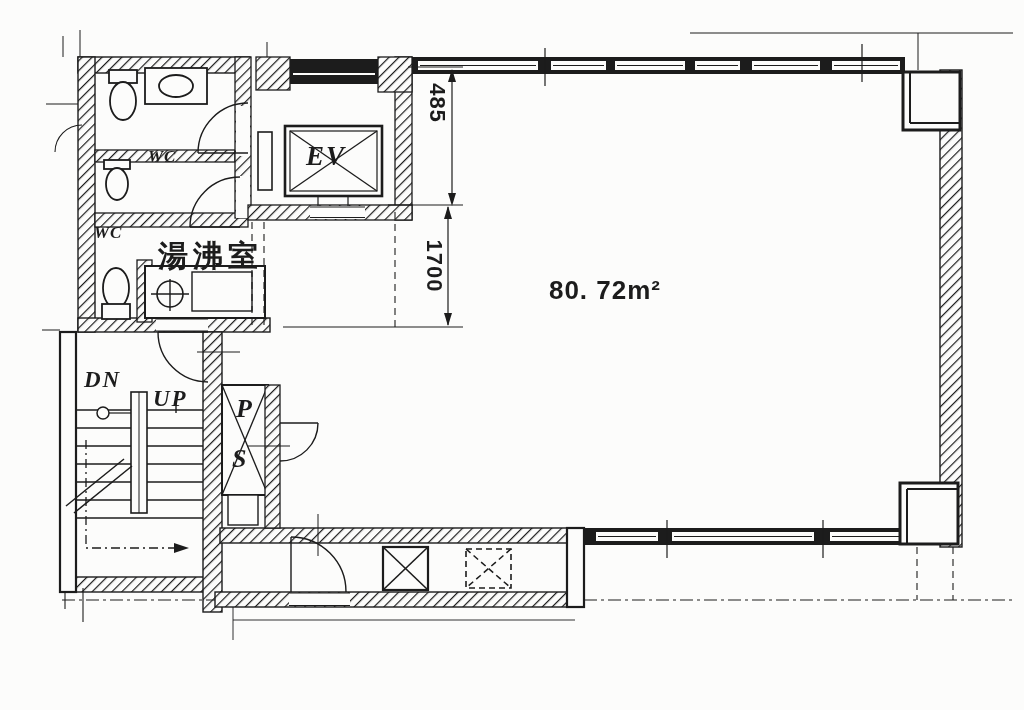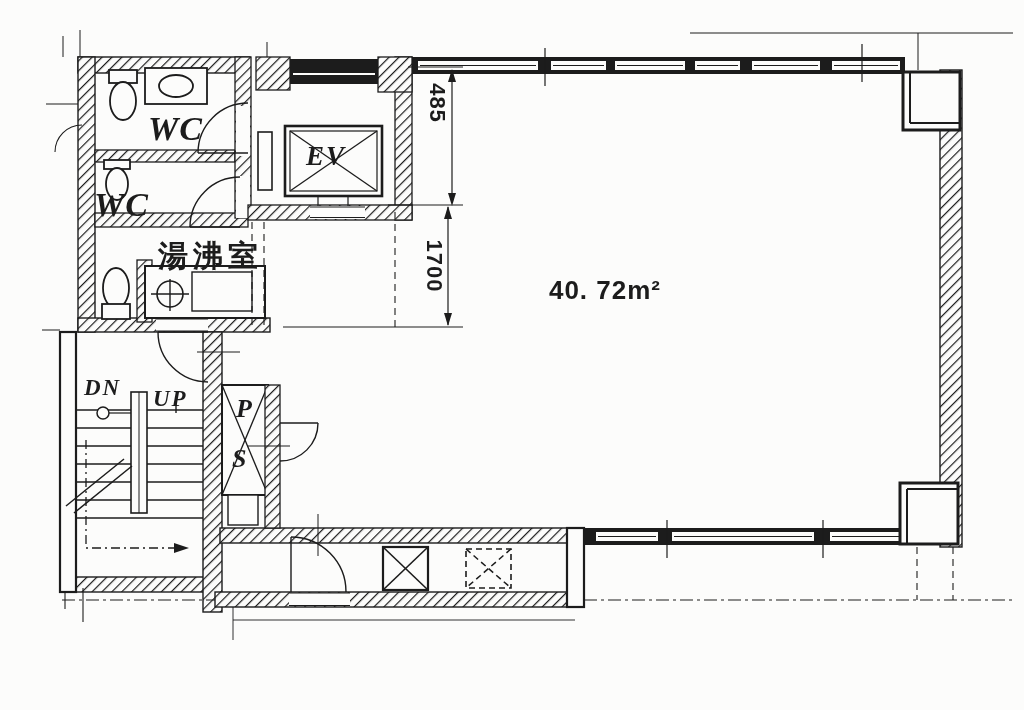--- a/index.html
+++ b/index.html
@@ -11,21 +11,21 @@
   }
   svg { position:absolute; left:0; top:0; color: var(--ink); }
   .lbl {
     position:absolute; color:var(--ink); white-space:nowrap;
     font-family:"Liberation Serif", serif; font-weight:bold; font-style:italic;
     line-height:1;
   }
   .lbl-sans {
     font-family:"Liberation Sans", sans-serif; font-style:normal; font-weight:bold;
   }
-  .lbl-wc     { font-size:34px; letter-spacing:1px; }
+  .lbl-wc     { font-size:17px; letter-spacing:1px;margin-top:36px; }
   .lbl-ev     { font-size:27px; letter-spacing:2px; }
   .lbl-stair  { font-size:23px; letter-spacing:2px; }
   .lbl-ps     { font-size:26px; }
   .lbl-kitch  { font-size:30px; letter-spacing:5px; }
   .lbl-dim    { font-size:22px; text-align:center; transform:rotate(90deg); transform-origin:center; letter-spacing:1px; }
   .lbl-area   { font-size:26px; text-align:center; width:220px; letter-spacing:1px; }
 </style>
 </head>
 <body>
 
@@ -262,23 +262,23 @@
     <line x1="267" y1="42" x2="267" y2="57" stroke-width="1"></line>
     <line x1="318" y1="514" x2="318" y2="556" stroke-width="1"></line>
     <line x1="197" y1="352" x2="240" y2="352" stroke-width="1"></line>
   </g>
 </svg>
 
 <div class="lbl lbl-wc" style="left:148px; top:112px;">WC</div>
 <div class="lbl lbl-wc" style="left:94px;  top:188px;">WC</div>
 <div class="lbl lbl-sans lbl-kitch" style="left:158px; top:241px;">湯沸室</div>
 <div class="lbl lbl-ev" style="left:306px; top:143px;">EV</div>
-<div class="lbl lbl-stair" style="left:84px;  top:376px;">DN</div>
+<div class="lbl lbl-stair" style="left:84px;  top:368px;">DN</div>
 <div class="lbl lbl-stair" style="left:153px; top:387px;">UP</div>
 <div class="lbl lbl-ps" style="left:236px; top:396px;">P</div>
 <div class="lbl lbl-ps" style="left:232px; top:446px;">S</div>
 
 <div class="lbl lbl-sans lbl-dim" style="left:410px; top:92px;  width:54px;">485</div>
 <div class="lbl lbl-sans lbl-dim" style="left:403px; top:255px; width:62px;">1700</div>
 
-<div class="lbl lbl-sans lbl-area" style="left:495px; top:277px;">40. 72m²</div>
+<div class="lbl lbl-sans lbl-area" style="left:495px; top:277px;">80. 72m²</div>
 
 </div>
 
 </body></html>

